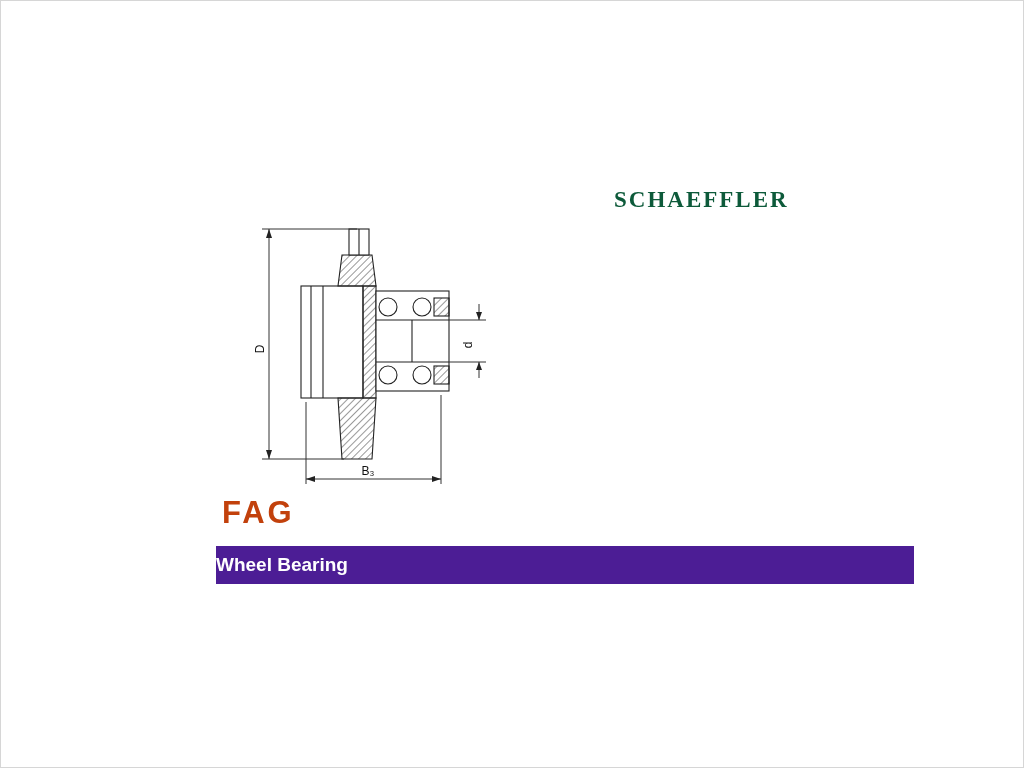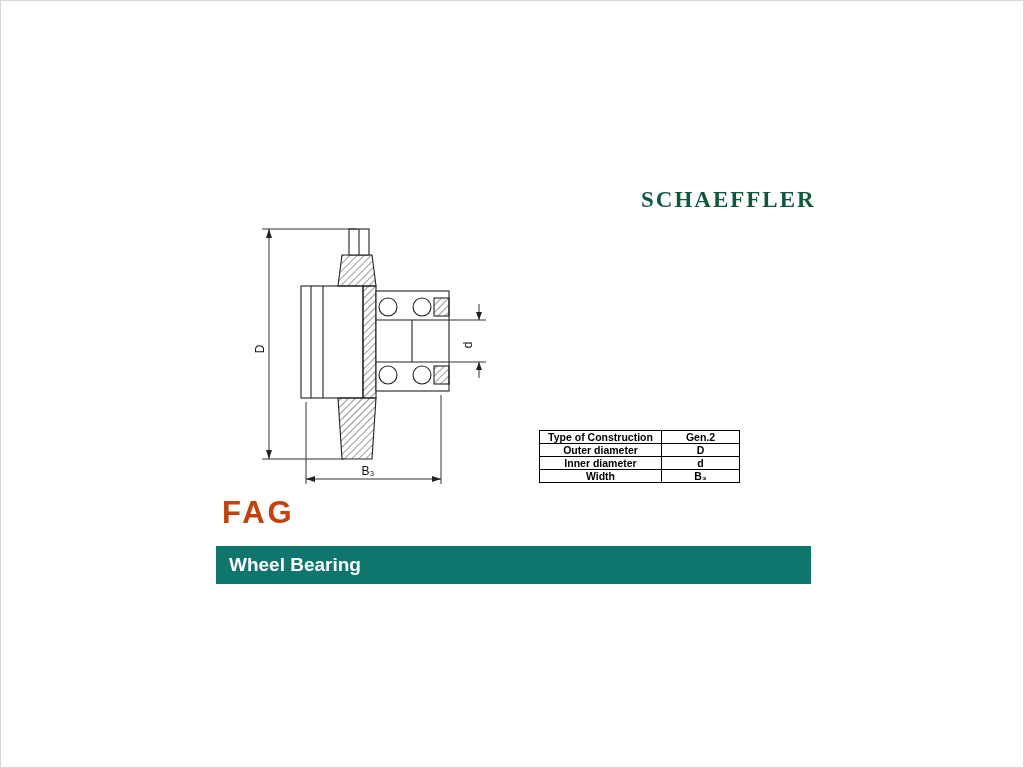--- a/index.html
+++ b/index.html
@@ -17,21 +17,20 @@
   }
   .schaeffler {
     position: absolute;
     left: 613px; top: 186px;
     color: #0d5a3a;
     font-family: "Liberation Serif", "DejaVu Serif", serif;
     font-weight: bold;
     font-size: 23px;
     letter-spacing: 2px;
     white-space: nowrap;
-    margin-left: 27px;
   }
   .drawing {
     position: absolute;
     left: 225px; top: 215px;
   }
   .drawing text {
     font-family: "Liberation Sans", "DejaVu Sans", sans-serif;
     font-size: 12px;
     fill: #111111;
   }
@@ -58,26 +57,25 @@
     left: 221px; top: 494px;
     color: #c2410c;
     font-weight: 900;
     font-size: 31px;
     letter-spacing: 3px;
     white-space: nowrap;
   }
   .banner {
     position: absolute;
     left: 215px; top: 545px;
-    width: 595px; height: 38px;
-    background: #0f766e;
+    width: 698px; height: 38px;
+    background: #4c1d95;
     color: #ffffff;
     display: flex;
     align-items: center;
-    padding-left: 13px;
     font-weight: bold;
     font-size: 19px;
   }
 </style>
 </head>
 <body>
 
 <div class="canvas">
 
   <div class="schaeffler">SCHAEFFLER</div>
@@ -141,40 +139,20 @@
       <polygon points="253,146 250,154 256,154"></polygon>
       <polygon points="80,263 89,260 89,266"></polygon>
       <polygon points="215,263 206,260 206,266"></polygon>
     </g>
 
     <text transform="translate(38,133) rotate(-90)" text-anchor="middle">D</text>
     <text transform="translate(246,129) rotate(-90)" text-anchor="middle">d</text>
     <text x="142" y="259" text-anchor="middle">B₃</text>
   </svg>
 
-  <table class="spec">
-    <tbody>
-      <tr>
-        <td class="label">Type of Construction</td>
-        <td class="value">Gen.2</td>
-      </tr>
-      <tr>
-        <td class="label">Outer diameter</td>
-        <td class="value">D</td>
-      </tr>
-      <tr>
-        <td class="label">Inner diameter</td>
-        <td class="value">d</td>
-      </tr>
-      <tr>
-        <td class="label">Width</td>
-        <td class="value">B₃</td>
-      </tr>
-    </tbody>
-  </table>
 
   <div class="fag">FAG</div>
 
   <div class="banner">
     <span>Wheel Bearing</span>
   </div>
 
 </div>
 
 </body></html>

